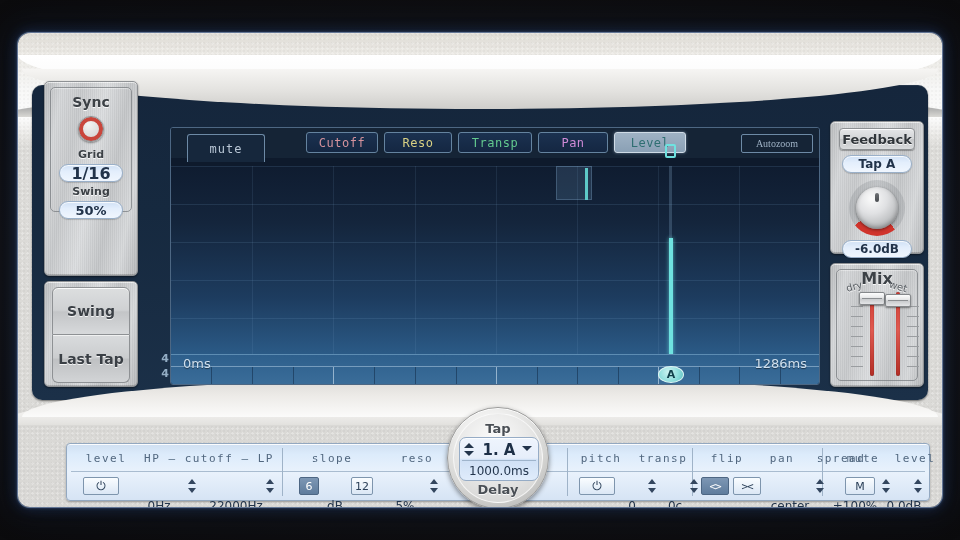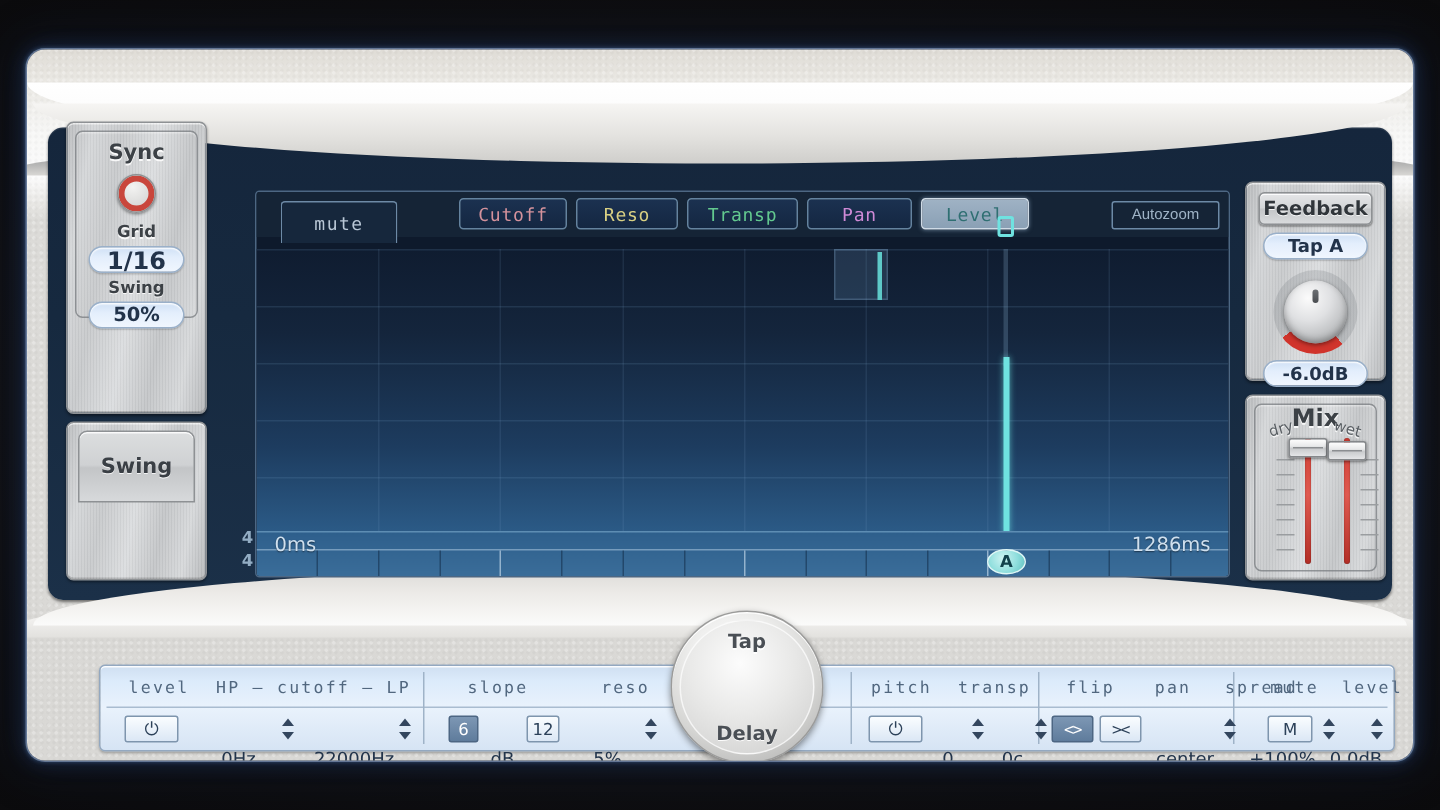--- a/index.html
+++ b/index.html
@@ -167,21 +167,21 @@
     border-bottom: none;
     border-radius: 3px 3px 0 0;
     display: flex; align-items: center; justify-content: center;
     font-family: "DejaVu Sans Mono", monospace;
     font-size: 12px; color: #b9c7d6; letter-spacing: 1px;
   }
   #autozoom {
     position: absolute; right: 6px; top: 6px; width: 72px; height: 19px;
     border: 1px solid #6d8aa6; border-radius: 2px;
     display: flex; align-items: center; justify-content: center;
-    font-family: Liberation Sans, sans-serif;
+    font-family: Liberation Serif, serif;
     font-size: 10px; color: #9fb3c6;
     background: #152436;
   }
 
   
   #ruler {
     position: absolute; left: 0; right: 0; bottom: 0; height: 30px;
     background: linear-gradient(180deg,#2e5f8c 0%, #3a6d99 100%);
     border-top: 1px solid rgba(160,200,230,.35);
   }
@@ -388,20 +388,27 @@
   <div class="lbl" style="left:32px; top:152px; width:82px; font-size:11px;">Swing</div>
   <div class="lcd" style="left:41px; top:168px; width:64px; height:18px; font-size:13px;">50%</div>
 
   <div class="metal-panel" style="left:26px; top:248px; width:94px; height:106px;"></div>
   <div style="position:absolute; left:34px; top:254px; width:78px; height:48px;
               background: linear-gradient(180deg,#dcdedf 0%, #cfd1d3 48%, #c3c5c7 52%, #d7d9db 100%);
               border:1px solid #8e9194; border-radius:6px 6px 0 0;
               box-shadow: inset 0 1px 0 rgba(255,255,255,.85);
               display:flex; align-items:center; justify-content:center;">
     <span style="font-size:14px; font-weight:bold; color:#3a3f45; text-shadow:0 1px 0 rgba(255,255,255,.8);">Swing</span>
+  </div>
+  <div style="position:absolute; left:34px; top:302px; width:78px; height:48px;
+              background: linear-gradient(180deg,#d9dbdd 0%, #cbcdcf 48%, #bfc1c3 52%, #d2d4d6 100%);
+              border:1px solid #8e9194; border-top:none; border-radius:0 0 6px 6px;
+              box-shadow: inset 0 1px 0 rgba(255,255,255,.6);
+              display:flex; align-items:center; justify-content:center;">
+    <span style="font-size:14px; font-weight:bold; color:#3a3f45; text-shadow:0 1px 0 rgba(255,255,255,.8);">Last Tap</span>
   </div>
 
   <div id="display">
 
     <div id="tabstrip"></div>
 
     <div id="mute-tab">mute</div>
 
     <div class="tabbtn" style="left:135px; width:72px;">
       <span style="color:#d4929c;">Cutoff</span>
@@ -602,16 +609,26 @@
     <div class="pb-val" style="left:814px; width:46px;">0.0dB</div>
     <div class="stepper" style="left:846px;">
       <i class="up"></i>
         <i class="dn"></i>
     </div>
   </div>
 
   <div id="tapdial">
     <div id="tapdial-inner"></div>
     <div id="tap-label" style="top:13px;">Tap</div>
+    <div id="tap-lcd">
+      <div id="tap-lcd-line"></div>
+      <div id="tap-step">
+        <i class="up"></i>
+          <i class="dn"></i>
+      </div>
+      <div id="tap-name">1. A</div>
+      <div id="tap-caret"></div>
+      <div id="tap-time">1000.0ms</div>
+    </div>
     <div id="delay-label" style="bottom:11px;">Delay</div>
   </div>
 
 </div>
 
 </body></html>

